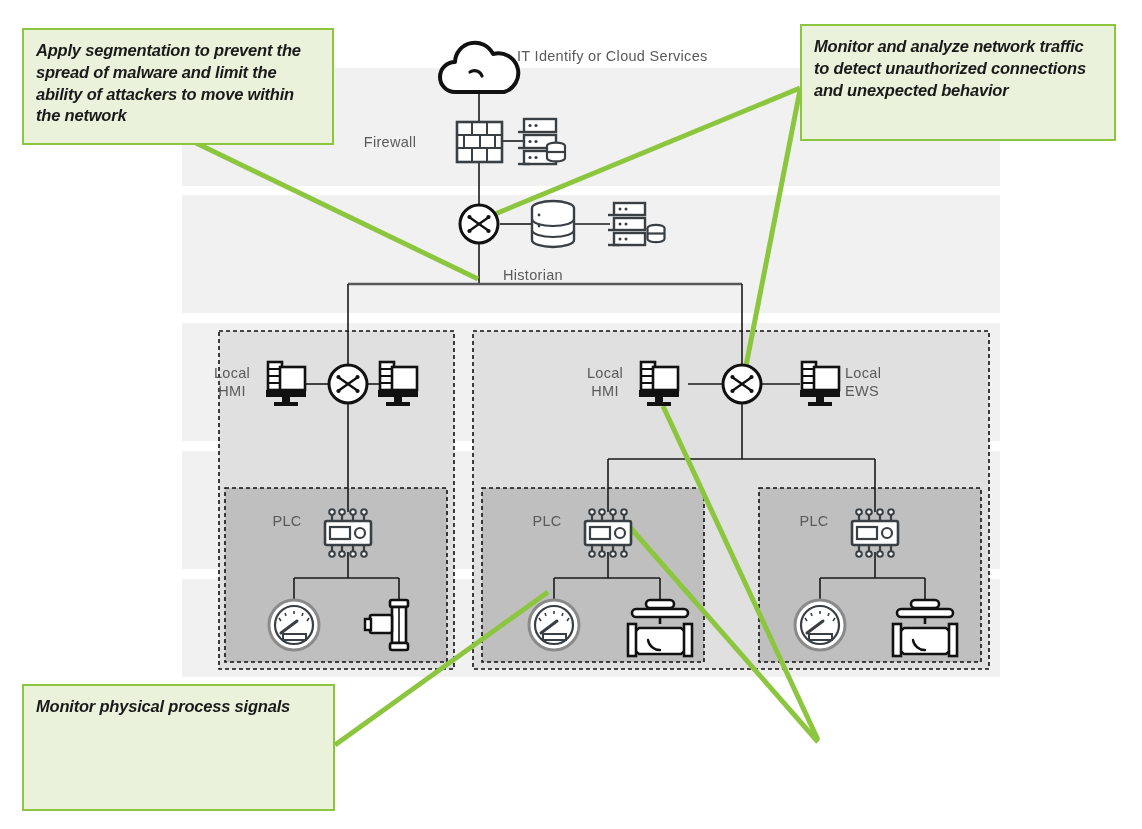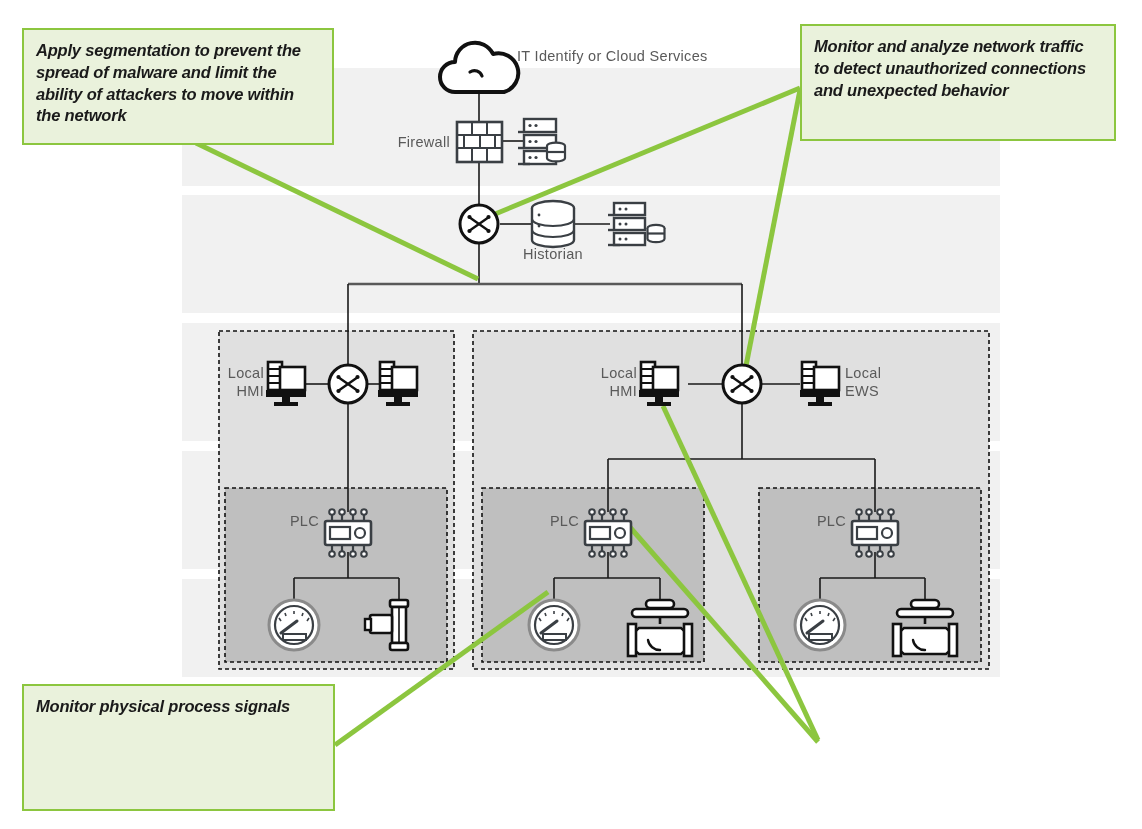--- a/index.html
+++ b/index.html
@@ -30,23 +30,23 @@
 
   .dlabel{
     position:absolute;
     font-size:14.5px;
     color:#5a5a5a;
     letter-spacing:0.3px;
     line-height:1.25;
     white-space:pre-line;
     z-index:4;
   }
-  .dlabel.right{text-align:right;}
+  .dlabel.right{text-align:center;}
   .dlabel.left{text-align:left;}
-  .dlabel.center{text-align:center;}
+  .dlabel.center{margin-top:21px;}
 </style>
 </head>
 <body>
 
 <div id="stage">
 
   <svg class="layer" viewBox="0 0 1142 829">
 
     <rect x="182" y="68" width="818" height="118" fill="#f1f1f1"></rect>
     <rect x="182" y="195" width="818" height="118" fill="#f1f1f1"></rect>

